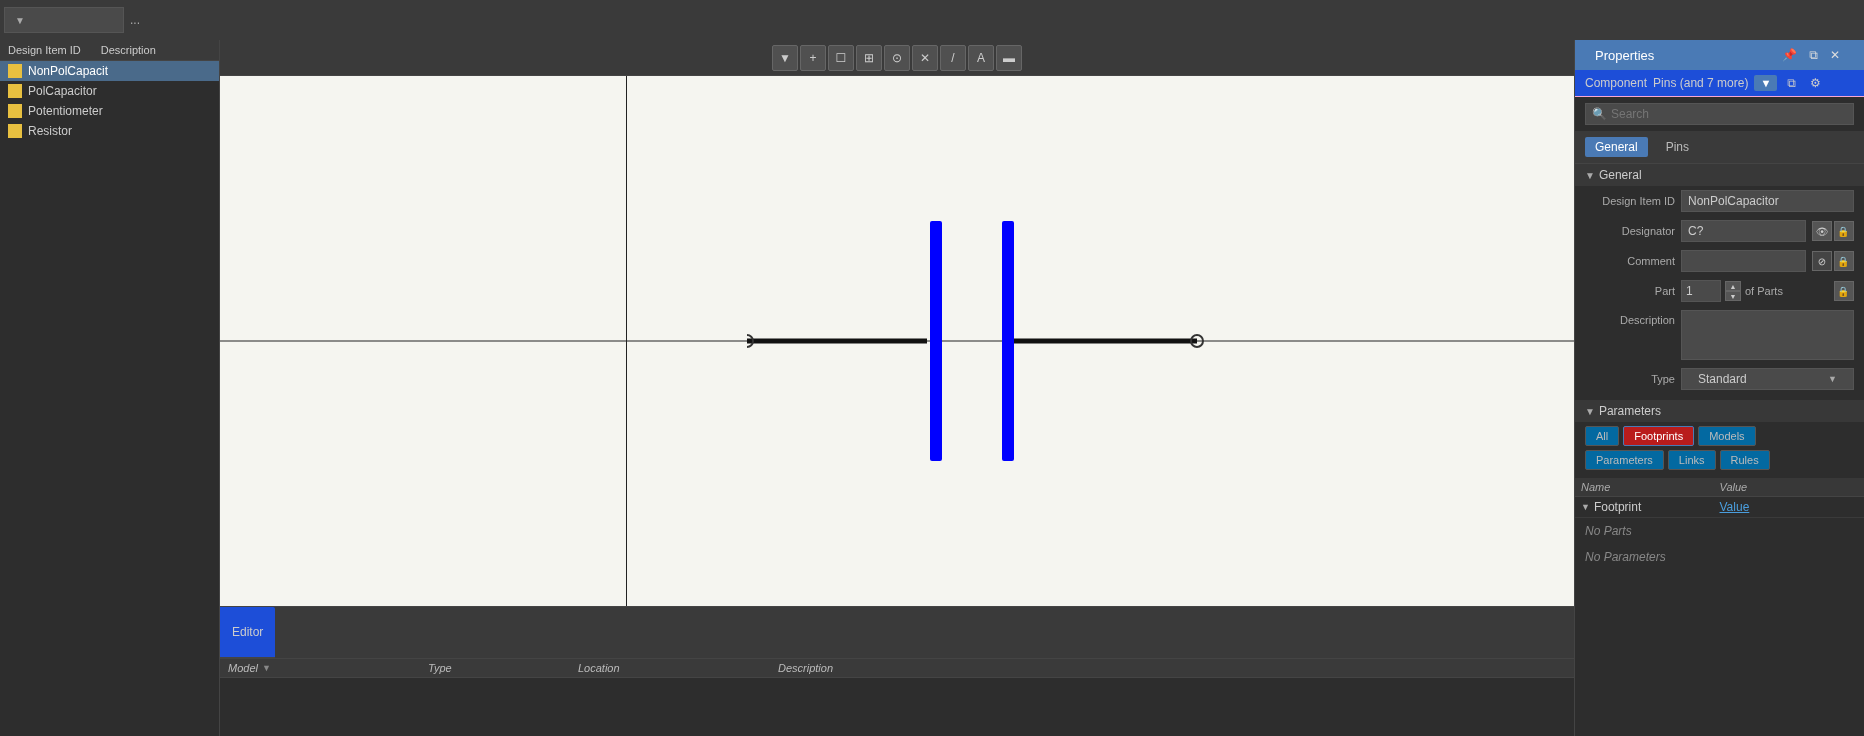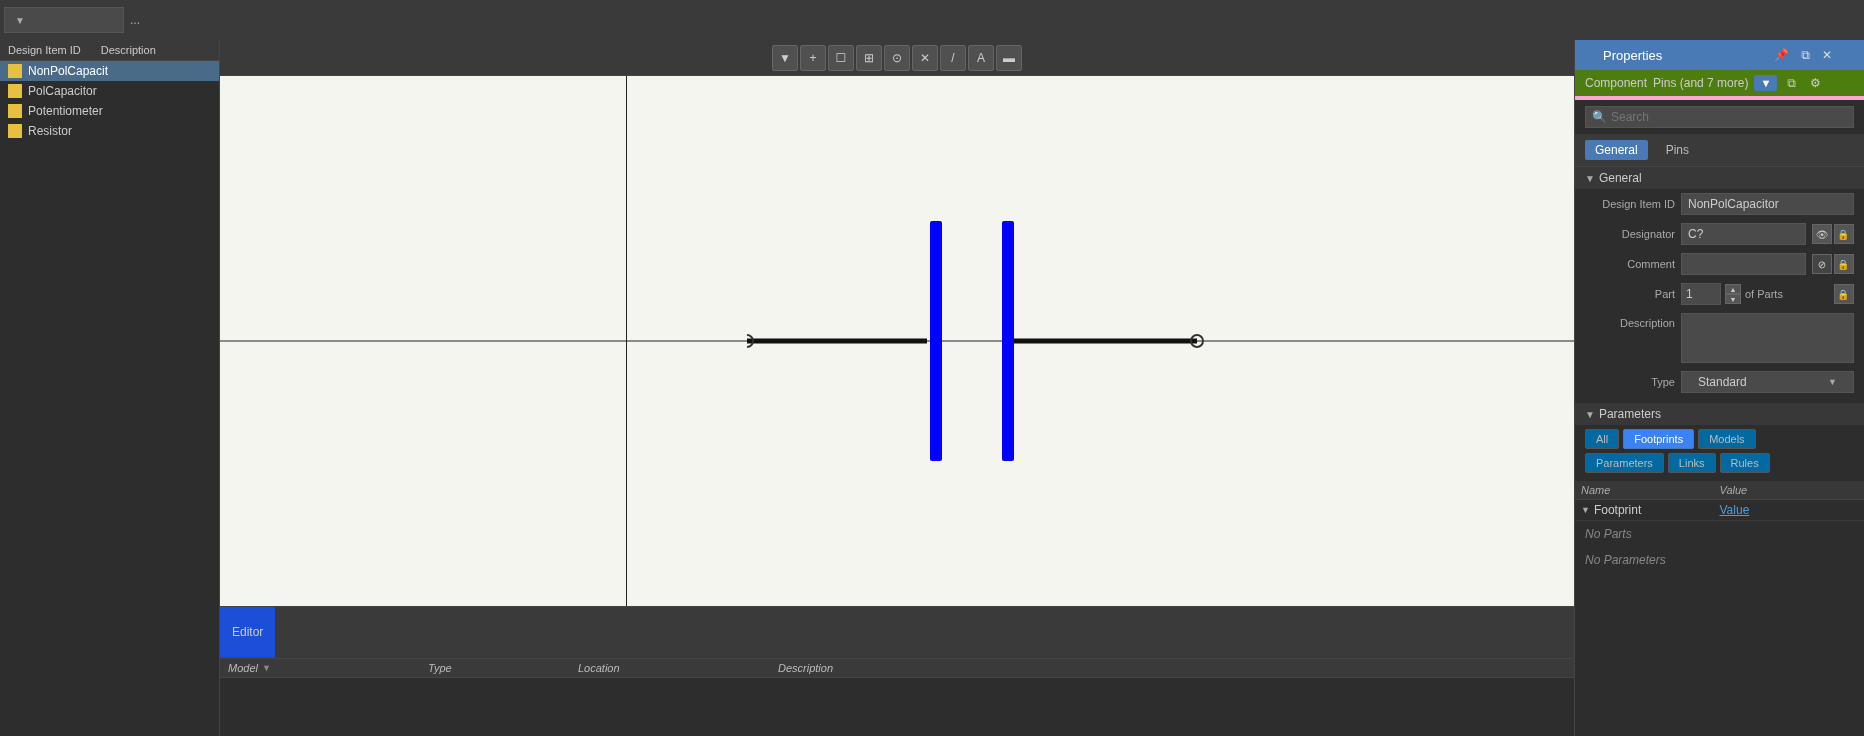--- a/index.html
+++ b/index.html
@@ -165,21 +165,21 @@
       width: 290px;
       background: #2d2d2d;
       border-left: 1px solid #444;
       display: flex;
       flex-direction: column;
       flex-shrink: 0;
       overflow-y: auto;
     }
     .right-panel-header {
       background: #4a7ab5;
-      padding: 6px 28px;
+      padding: 6px 20px;
       font-size: 13px;
       color: #fff;
       display: flex;
       align-items: center;
       justify-content: space-between;
       flex-shrink: 0;
     }
     .right-panel-header-controls { display: flex; gap: 4px; }
     .header-ctrl-btn {
       background: transparent;
@@ -206,22 +206,22 @@
       cursor: pointer;
       font-size: 12px;
       border-radius: 2px;
     }
     .right-tab.active { background: #4a7ab5; color: #fff; }
 
     .right-tab-row {
       display: flex;
       padding: 4px 10px;
       gap: 6px;
-      background: #4d7c0f;
-      border-bottom: 4px solid #f9a8d4;
+      background: #1d4ed8;
+      border-bottom: 1px solid #f9a8d4;
       flex-shrink: 0;
       align-items: center;
     }
 
     .search-box {
       display: flex;
       align-items: center;
       background: #4a4a4a;
       border: 1px solid #555;
       padding: 3px 6px;
@@ -349,21 +349,21 @@
       gap: 4px;
       margin-bottom: 4px;
     }
     .params-btn {
       padding: 3px 10px;
       font-size: 11px;
       cursor: pointer;
       border-radius: 2px;
       border: 1px solid #555;
     }
-    .params-btn.active { background: #3b82f6; color: #fff; border-color: #4a7ab5; }
+    .params-btn.active { background: #b91c1c; color: #fff; border-color: #4a7ab5; }
     .params-btn.inactive { background: #0369a1; color: #bbb; }
 
     .params-table-header {
       display: grid;
       grid-template-columns: 1fr 1fr;
       background: #383838;
       padding: 3px 6px;
       font-size: 11px;
       color: #aaa;
       border-bottom: 1px solid #444;

